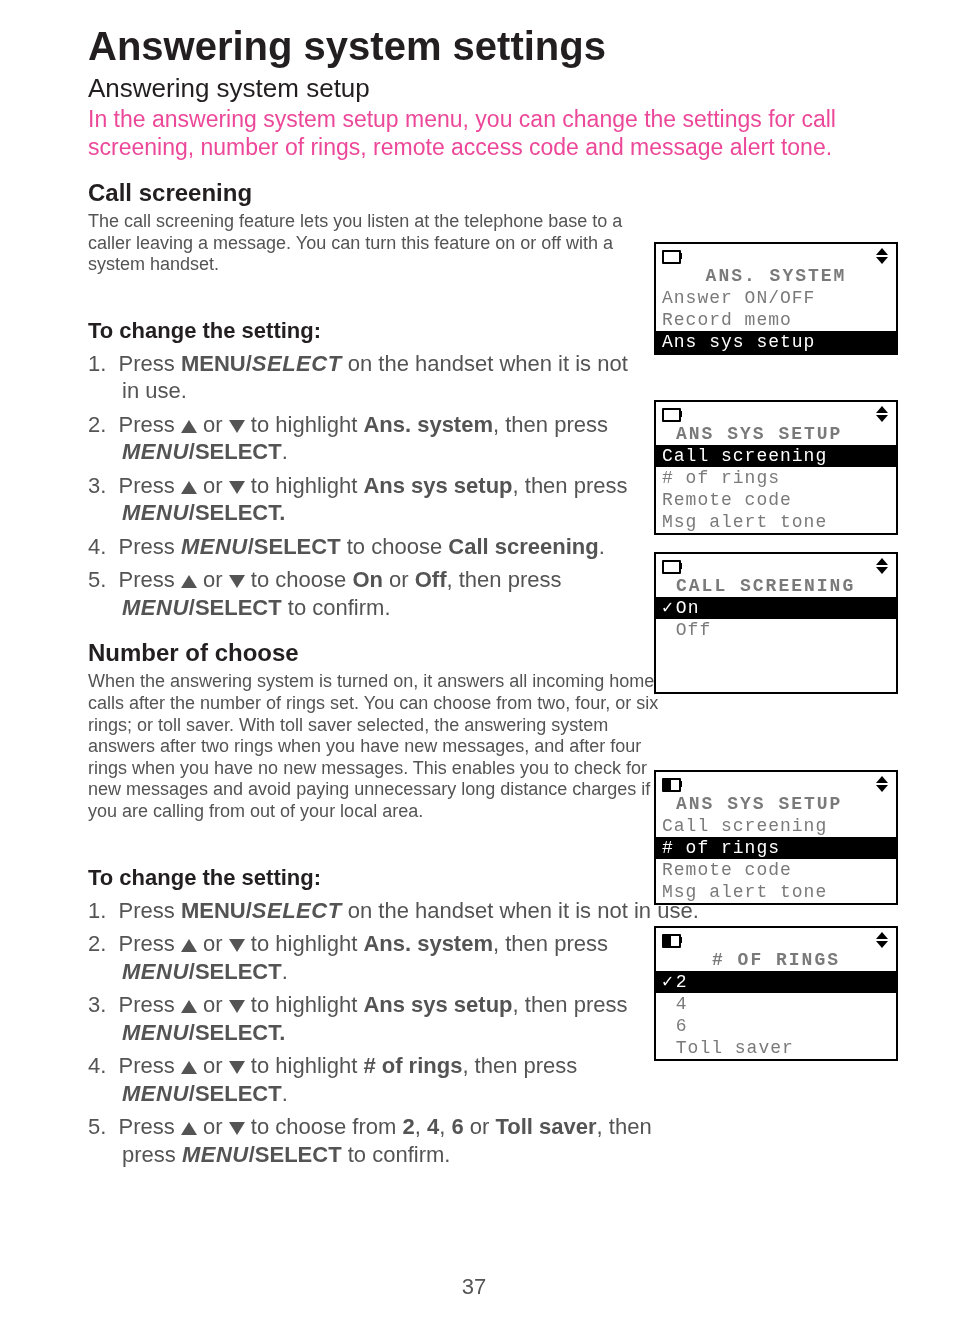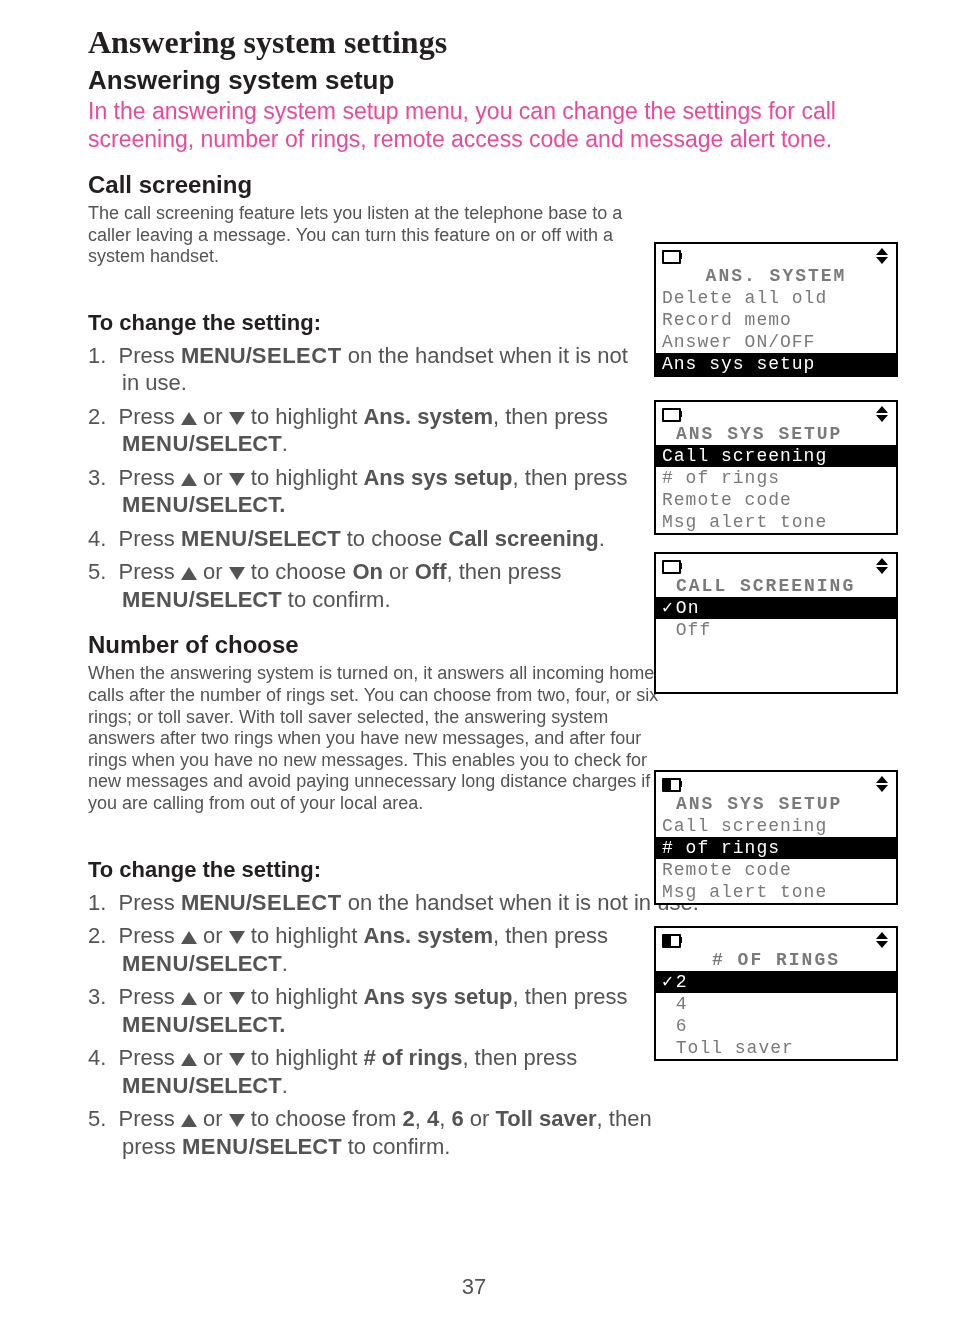--- a/index.html
+++ b/index.html
@@ -5,30 +5,30 @@
   * { box-sizing: border-box; margin: 0; padding: 0; }
   body {
     width: 954px;
     height: 1336px;
     background: #fff;
     font-family: Arial, Helvetica, sans-serif;
     color: #231f20;
     position: relative;
     padding: 24px 50px 0 88px;
   }
-  h1 { font-size: 32px; font-weight: bold; margin-bottom: 4px; font-family: Liberation Serif, serif; }
-  h2 { font-size: 26px; font-weight: bold; margin-bottom: 2px; }
+  h1 { font-size: 40px; font-weight: bold; margin-bottom: 4px; }
+  h2 { font-size: 26px; font-weight: normal; margin-bottom: 2px; }
   p.intro { font-size: 23px; color: #ec4899; line-height: 1.2; margin-bottom: 18px; }
   h3 { font-size: 24px; font-weight: bold; margin-bottom: 4px; }
   p.body { font-size: 18px; color: #545454; line-height: 1.2; margin-bottom: 10px; }
   h4 { font-size: 22px; font-weight: bold; margin-bottom: 6px; margin-top: 42px; }
   ol { list-style: none; padding: 0; margin: 0 0 18px 0; }
   ol li { font-size: 22px; color: #545454; line-height: 1.25; margin-bottom: 6px; padding-left: 34px; text-indent: -34px; }
   .b { font-weight: bold; }
-  .sc { font-variant: small-caps; font-weight: bold; letter-spacing: 0.5px; }
+  .sc { font-variant: small-caps; font-weight: bold; letter-spacing: 0.5px; font-style: italic; }
   .tri { display: inline-block; vertical-align: -1px; }
   .tri-up { border-left: 8px solid transparent; border-right: 8px solid transparent; border-bottom: 13px solid #545454; }
   .tri-down { border-left: 8px solid transparent; border-right: 8px solid transparent; border-top: 13px solid #545454; }
 
   .col { width: 540px; }
 
   .screens { position: absolute; right: 50px; top: 0; width: 250px; }
   .screen {
     width: 244px;
     border: 2px solid #000;
@@ -91,23 +91,22 @@
 
   <div class="screen" style="top:242px">
     <div class="screen-header">
       <div class="batt"></div>
       <div class="arrows-v">
           <div class="u"></div>
           <div class="d"></div>
         </div>
     </div>
     <div class="screen-title">ANS. SYSTEM</div>
-    <div class="row">Delete all old</div>
+    <div class="row">Answer ON/OFF</div>
     <div class="row">Record memo</div>
-    <div class="row">Answer ON/OFF</div>
     <div class="row sel">Ans sys setup</div>
   </div>
 
   <div class="screen" style="top:400px">
     <div class="screen-header">
       <div class="batt"></div>
       <div class="arrows-v">
           <div class="u"></div>
           <div class="d"></div>
         </div>

